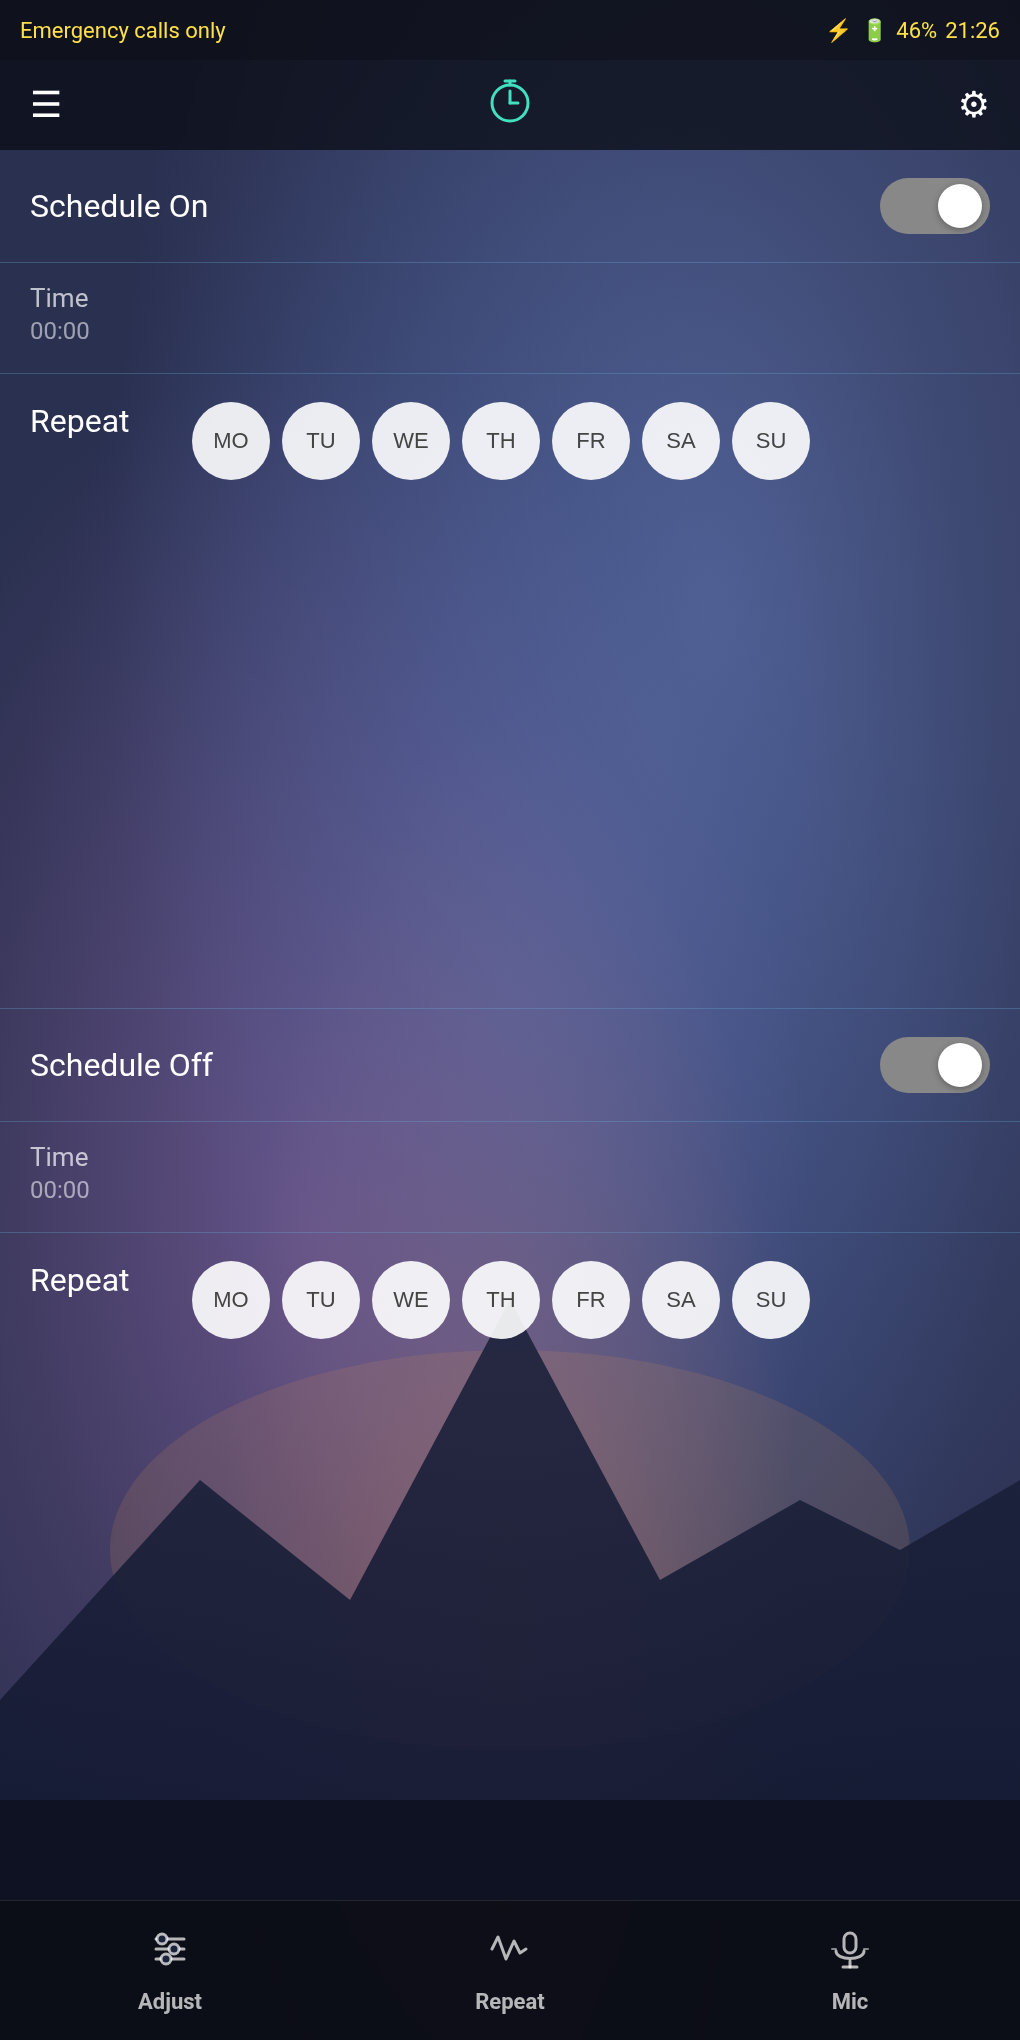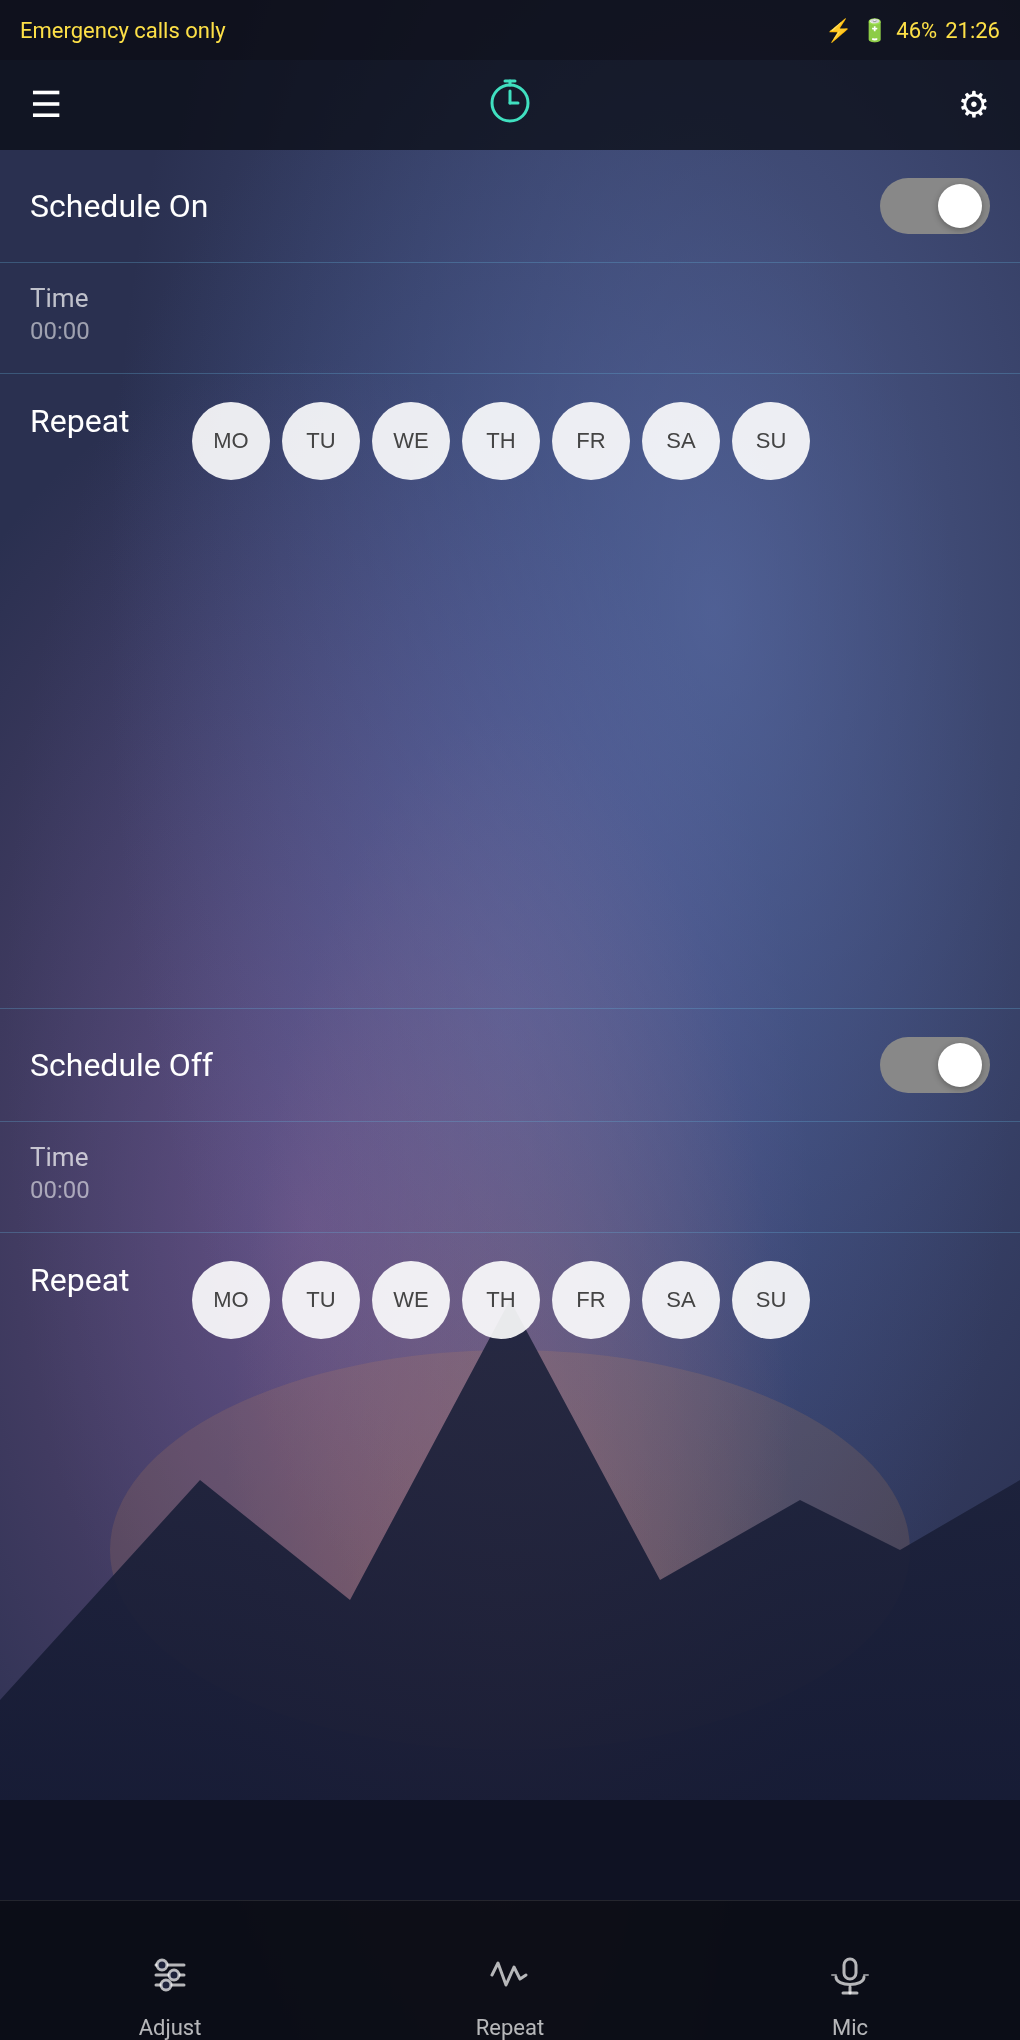--- a/index.html
+++ b/index.html
@@ -179,24 +179,25 @@
 
     
     .bottom-nav {
       position: absolute;
       bottom: 0;
       left: 0;
       right: 0;
       height: 140px;
       background: rgba(10, 12, 20, 0.95);
       display: flex;
-      align-items: flex-end;
+      align-items: center;
       justify-content: space-around;
       z-index: 20;
       border-top: 1px solid rgba(255,255,255,0.1);
+      font-weight: bold;
     }
 
     .nav-item {
       display: flex;
       flex-direction: column;
       align-items: center;
       gap: 8px;
       cursor: pointer;
       flex: 1;
     }

